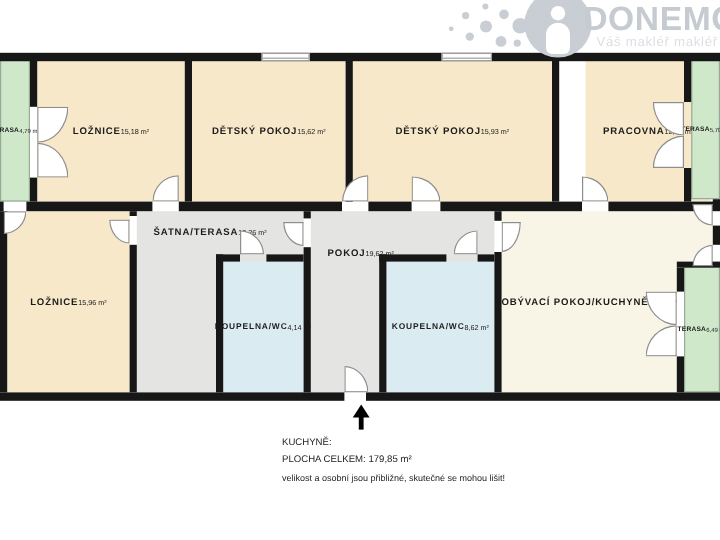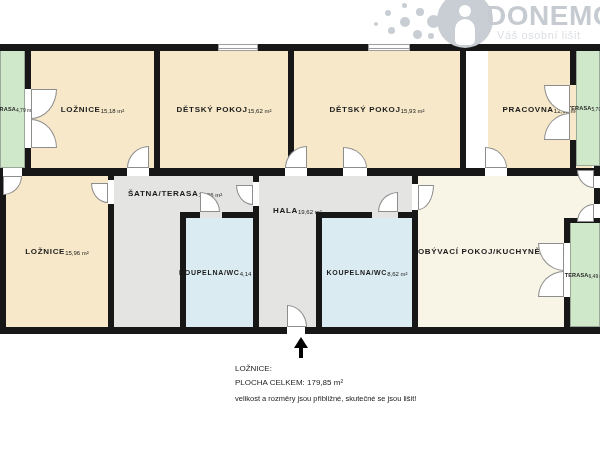--- a/index.html
+++ b/index.html
@@ -102,21 +102,21 @@
 
   <div class="room blue" style="left:186px;top:218px;width:67px;height:109px;">
     <div class="lbl">
       <span class="rname" style="font-size:7px;">KOUPELNA/WC</span>
       <span class="rarea">4,14 m²</span>
     </div>
   </div>
 
   <div class="room gray" style="left:259px;top:176px;width:153px;height:151px;align-items:flex-start;justify-content:flex-start;padding:30px 0 0 14px;">
     <div class="lbl">
-      <span class="rname">HALA</span>
+      <span class="rname">POKOJ</span>
       <span class="rarea">19,62 m²</span>
     </div>
   </div>
 
   <div class="room blue" style="left:322px;top:218px;width:90px;height:109px;">
     <div class="lbl">
       <span class="rname" style="font-size:7px;">KOUPELNA/WC</span>
       <span class="rarea">8,62 m²</span>
     </div>
   </div>
@@ -216,35 +216,35 @@
 
     <div class="door" style="left:577px;top:170px;width:17px;height:18px;border-radius:0 0 0 100%;"></div>
     <div class="door" style="left:577px;top:204px;width:17px;height:18px;border-radius:100% 0 0 0;"></div>
 
     <div class="door" style="left:287px;top:305px;width:20px;height:22px;border-radius:0 100% 0 0;"></div>
   </div>
 
   <div class="arrow-tri"></div>
   <div class="arrow-stem"></div>
 
-  <div class="ftxt f1">LOŽNICE:</div>
+  <div class="ftxt f1">KUCHYNĚ:</div>
   <div class="ftxt f2">PLOCHA CELKEM:  179,85 m²</div>
-  <div class="ftxt f3">velikost a rozměry jsou přibližné, skutečné se jsou lišit!</div>
+  <div class="ftxt f3">velikost a osobní jsou přibližné, skutečné se mohou lišit!</div>
 
   <div class="logo">
     <div class="dot" style="left:374px;top:22px;width:4px;height:4px;"></div>
     <div class="dot" style="left:385px;top:10px;width:6px;height:6px;"></div>
     <div class="dot" style="left:388px;top:27px;width:7px;height:7px;"></div>
     <div class="dot" style="left:400px;top:17px;width:10px;height:10px;"></div>
     <div class="dot" style="left:402px;top:3px;width:5px;height:5px;"></div>
     <div class="dot" style="left:413px;top:30px;width:9px;height:9px;"></div>
     <div class="dot" style="left:416px;top:8px;width:8px;height:8px;"></div>
     <div class="dot" style="left:427px;top:15px;width:13px;height:13px;"></div>
     <div class="dot" style="left:428px;top:33px;width:6px;height:6px;"></div>
     <div class="dot" style="left:443px;top:3px;width:7px;height:7px;"></div>
     <div class="logo-circle"></div>
     <div class="person-head"></div>
     <div class="person-body"></div>
     <div class="brand">DONEMO</div>
-    <div class="tagline">Váš osobní lišit</div>
+    <div class="tagline">Váš makléř makléř</div>
   </div>
 
 </div>
 
 </body></html>

